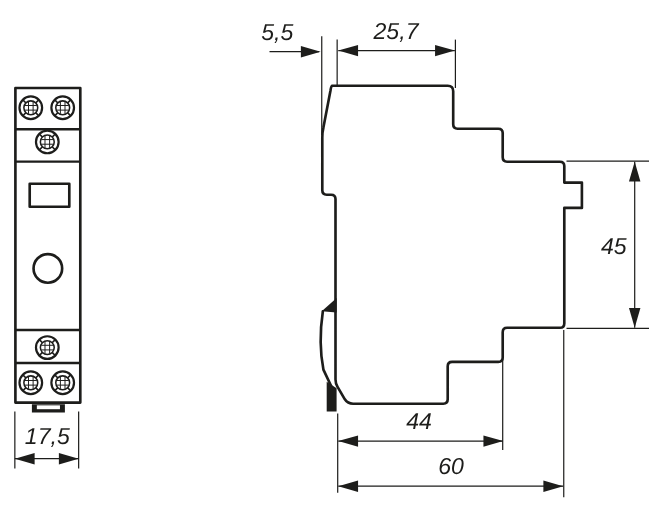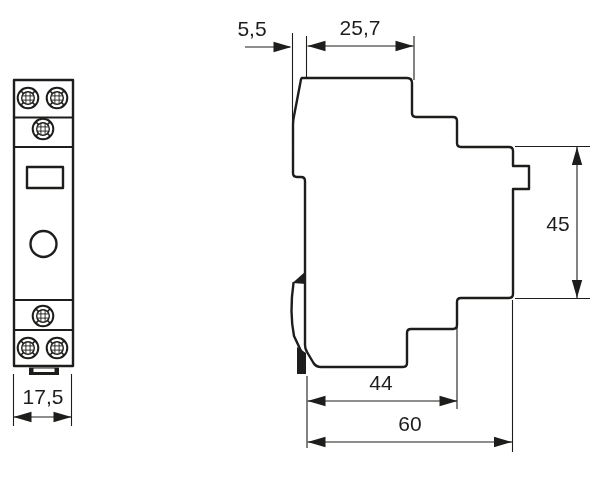--- a/index.html
+++ b/index.html
@@ -2,20 +2,21 @@
 <html style="--ink: #1d1d1b; --paper: #ffffff;"><head>
 <meta charset="utf-8">
 <style>
   :root { --ink: #1d1d1b; --paper: #ffffff; }
   html, body { margin: 0; padding: 0; background: var(--paper); }
   .canvas {
     position: relative;
     width: 600px; height: 480px;
     background: var(--paper);
     font-family: "Liberation Sans", sans-serif;
+    font-style: italic;
   }
   svg { display: block; }
   .s-thick  { stroke: var(--ink); stroke-width: 2.4; fill: none; stroke-linejoin: round; stroke-linecap: round; }
   .s-mid    { stroke: var(--ink); stroke-width: 2.1; fill: none; }
   .s-thin   { stroke: var(--ink); stroke-width: 1.1; fill: none; }
   .f-white  { fill: var(--paper); }
   .f-ink    { fill: var(--ink); stroke: none; }
   .arrow    { fill: var(--ink); stroke: none; }
   text.dim-label {
     font-family: "Liberation Sans", sans-serif;

